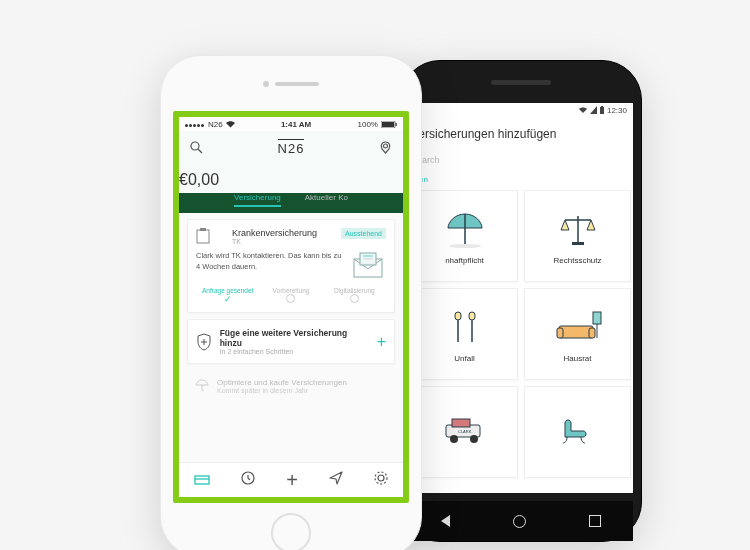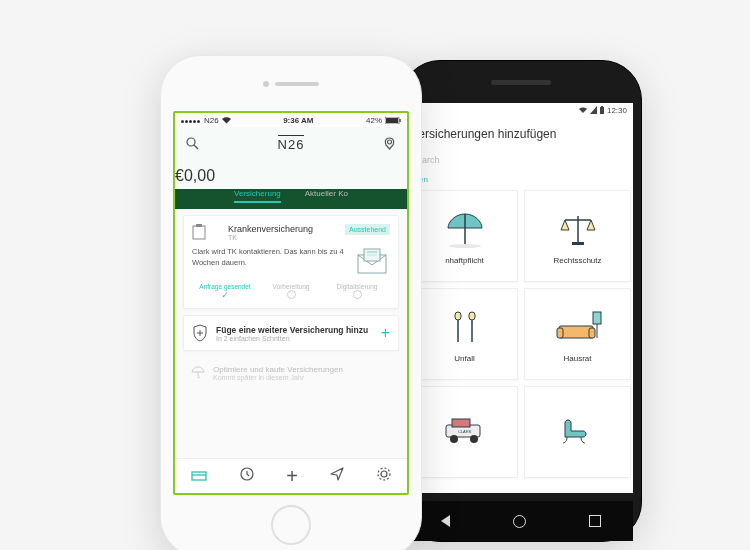--- a/index.html
+++ b/index.html
@@ -2,21 +2,21 @@
 <html><head>
 <meta charset="utf-8">
 <style>
   body{margin:0;background:#f5f5f5;font-family:-apple-system,Helvetica,Arial,sans-serif;width:750px;height:550px;position:relative;overflow:hidden}
   .phone{position:absolute;border-radius:40px;box-shadow:0 10px 40px rgba(0,0,0,0.15)}
   
   .iphone{left:160px;top:55px;width:260px;height:500px;background:#fafafa;border:1px solid #e8e8e8}
   .iphone-bezel-top{height:55px;display:flex;align-items:center;justify-content:center;gap:6px}
   .speaker{width:44px;height:4px;background:#d0d0d0;border-radius:2px}
   .camera{width:6px;height:6px;background:#d0d0d0;border-radius:50%}
-  .iphone-screen{margin:0 12px;height:380px;background:#fdfdfd;border-radius:2px;overflow:hidden;border:2px solid #84cc16;display:flex;flex-direction:column}
+  .iphone-screen{margin:0 12px;height:380px;background:#fdfdfd;border-radius:2px;overflow:hidden;border:6px solid #84cc16;display:flex;flex-direction:column}
   .home{width:36px;height:36px;border:2px solid #e0e0e0;border-radius:50%;margin:10px auto 0}
   
   .statusbar{height:14px;font-size:8px;display:flex;justify-content:space-between;align-items:center;padding:0 6px;color:#333}
   .statusbar .dots i{display:inline-block;width:3px;height:3px;background:#333;border-radius:50%;margin-right:1px}
   .statusbar .right{display:flex;gap:3px;align-items:center}
   .header{height:32px;display:flex;align-items:center;justify-content:space-between;padding:0 10px;background:#f6faf9}
   .logo{font-size:13px;font-weight:500;letter-spacing:1px;color:#333;border-top:1px solid #333;padding-top:1px}
   .icon{width:14px;height:14px;display:flex;align-items:center;justify-content:center;color:#555}
   .balance{text-align:left;padding:8px 0 4px;background:#f6faf9}
   .balance-amt{font-size:16px;color:#333}
@@ -175,23 +175,23 @@
   </div>
   <div class="iphone-screen">
     <div class="statusbar">
       <span style="display:flex;gap:3px;align-items:center">
         <span class="dots"><i></i><i></i><i></i><i></i><i></i></span>
         <span>N26</span>
         <svg width="9" height="7">
             <path d="M4.5 6.5L0 2C2.5-.5 6.5-.5 9 2Z" fill="#333"></path>
           </svg>
       </span>
-      <span style="font-weight:600">9:36 AM</span>
+      <span style="font-weight:600">1:41 AM</span>
       <span class="right">
-        <span>42%</span>
+        <span>100%</span>
         <svg width="16" height="7">
             <rect x="0" y="0" width="14" height="7" rx="1" fill="none" stroke="#333" stroke-width="0.7"></rect>
             <rect x="1" y="1" width="12" height="5" fill="#333"></rect>
             <rect x="14.5" y="2" width="1.2" height="3" fill="#333"></rect>
           </svg>
       </span>
     </div>
     <div class="header">
       <div class="icon">
           <svg width="13" height="13">

